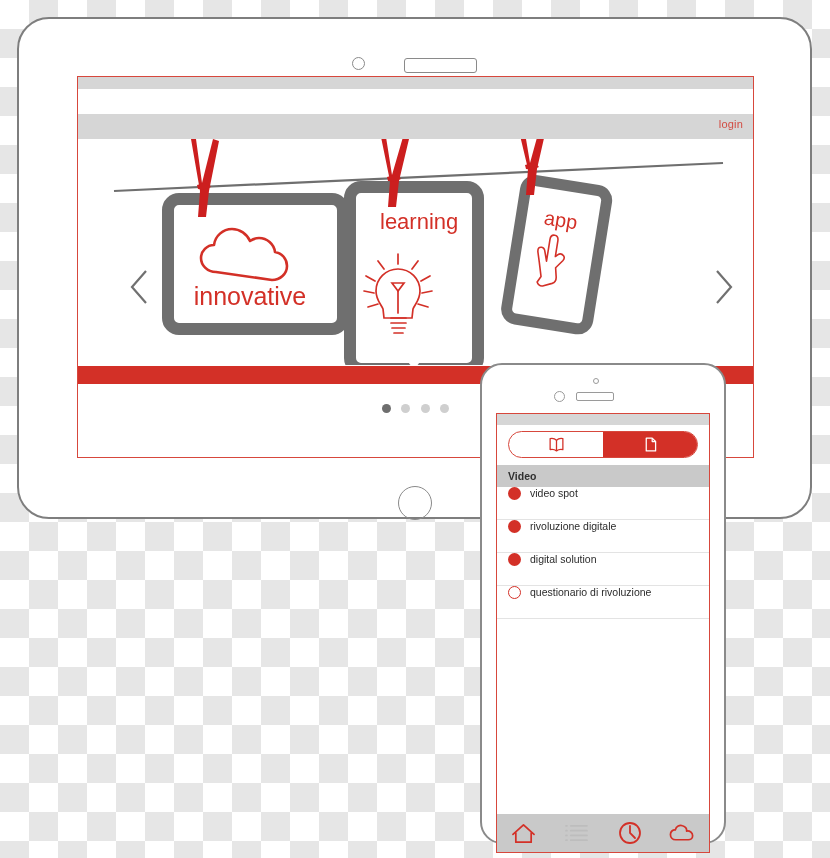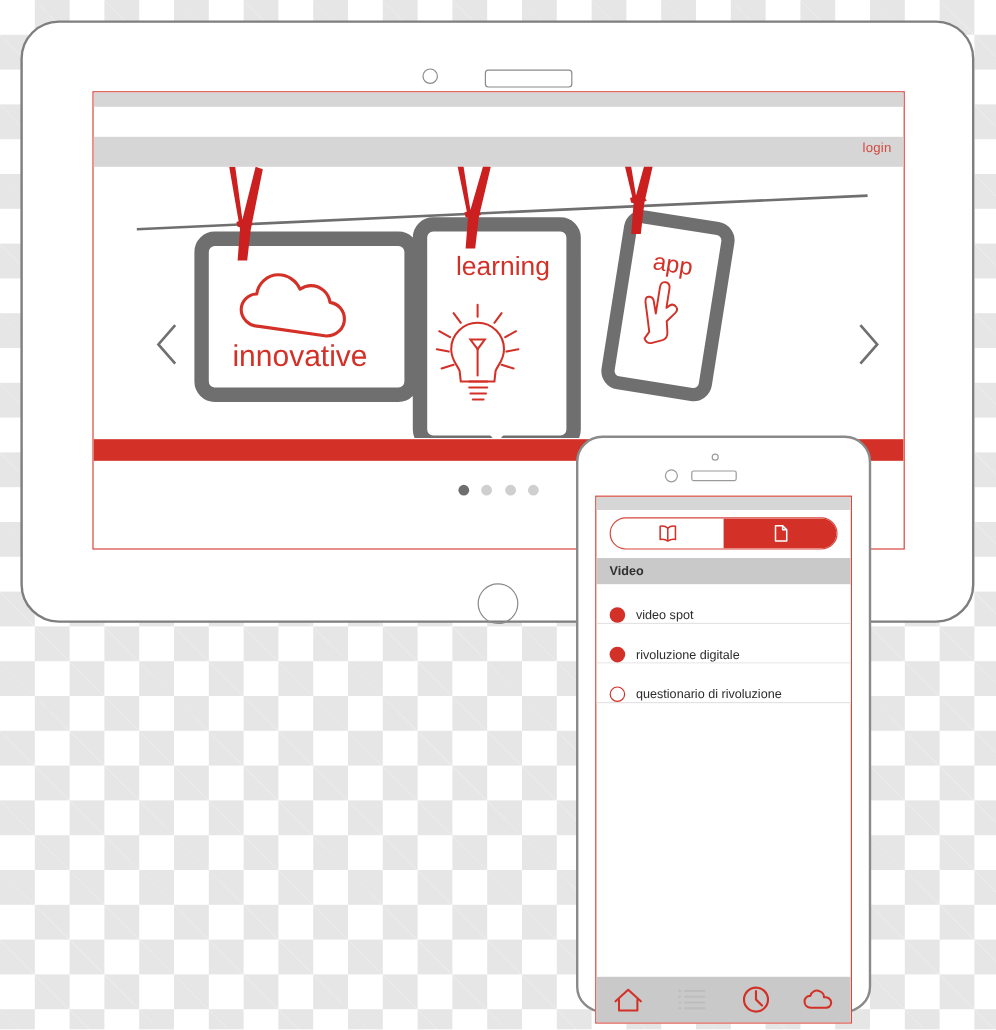--- a/index.html
+++ b/index.html
@@ -261,21 +261,21 @@
     line-height: 22px;
     padding-left: 11px;
     font-size: 10.5px;
     font-weight: bold;
     color: #303030;
     box-sizing: border-box;
   }
   .list-row {
     height: 33px;
     display: flex;
-    align-items: flex-end;
+    align-items: flex-start;
     padding-left: 11px;
     border-bottom: 1px solid #e3e3e3;
     background: #ffffff;
     box-sizing: border-box;
     cursor: pointer;
   }
   .bullet {
     width: 13px;
     height: 13px;
     border-radius: 50%;
@@ -445,20 +445,24 @@
 
       <div class="section-header">Video</div>
       <div class="list-row">
         <span class="bullet"></span>
         <span class="row-label">video spot</span>
       </div>
 
       <div class="list-row">
         <span class="bullet"></span>
         <span class="row-label">rivoluzione digitale</span>
+      </div>
+      <div class="list-row">
+        <span class="bullet"></span>
+        <span class="row-label">digital solution</span>
       </div>
 
       <div class="list-row">
         <span class="bullet hollow"></span>
         <span class="row-label">questionario di rivoluzione</span>
       </div>
     </div>
 
     <div id="phone-tabbar">
       <div class="tab-btn">

